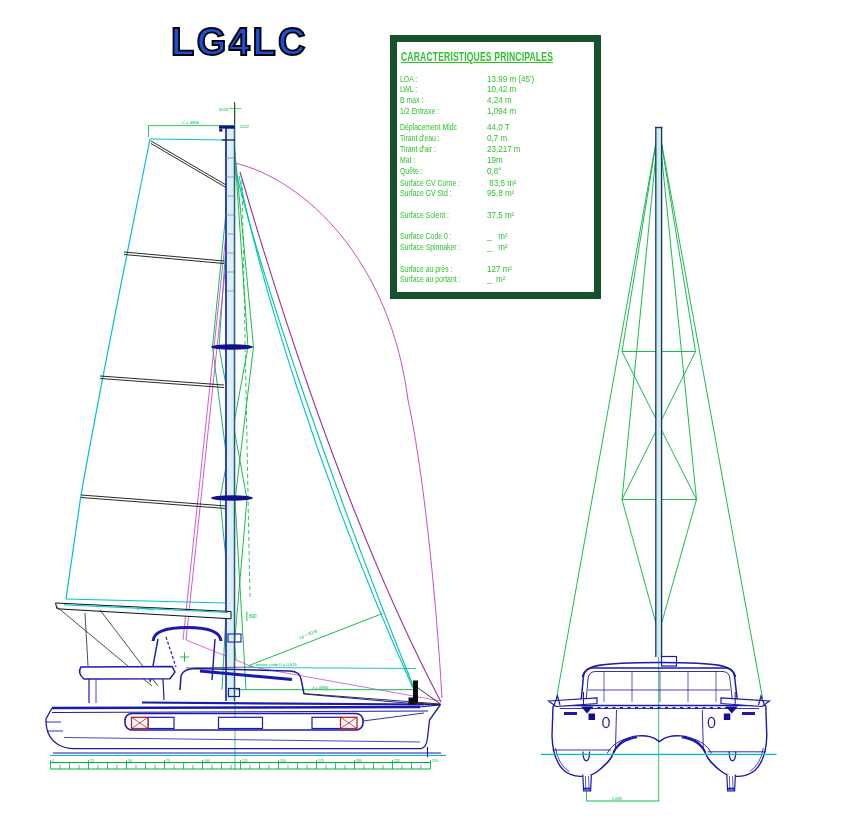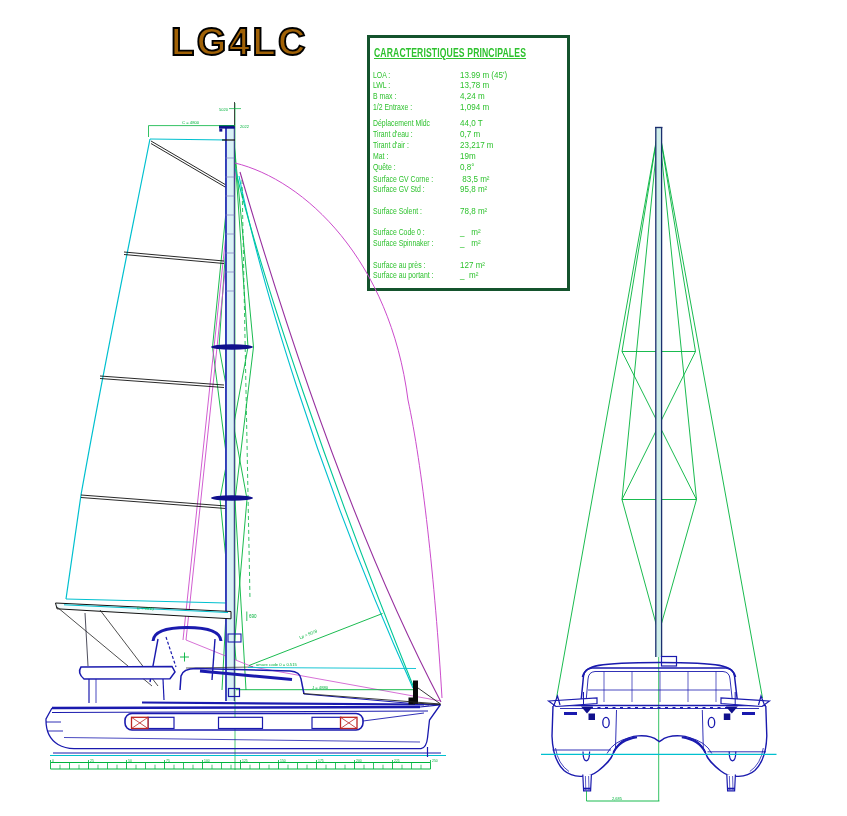--- a/index.html
+++ b/index.html
@@ -1,33 +1,33 @@
 <!DOCTYPE html>
 <html><head><meta charset="utf-8">
 <style>
 html,body{margin:0;padding:0;background:#fff;width:847px;height:816px;overflow:hidden}
 body{font-family:"Liberation Sans",sans-serif;position:relative}
-#title{position:absolute;left:171px;top:21px;font-size:38px;font-weight:bold;color:#a16207;-webkit-text-stroke:1.9px #000;letter-spacing:2.5px}
-#tbl{position:absolute;left:367px;top:34.5px;width:196.5px;height:250px;border:3px solid #14532d}
+#title{position:absolute;left:171px;top:21px;font-size:38px;font-weight:bold;color:#1d4ed8;-webkit-text-stroke:1.9px #000;letter-spacing:2.5px}
+#tbl{position:absolute;left:390px;top:34.5px;width:196.5px;height:250px;border:7px solid #14532d}
 #tbl .tt{position:absolute;left:4px;top:8.5px;font-size:12.3px;font-weight:bold;color:#2ec22e;text-decoration:underline;white-space:nowrap;transform:scaleX(0.70);transform-origin:left;letter-spacing:0.2px}
 .tr{position:absolute;left:3px;width:193px;font-size:8.3px;color:#2ec22e;white-space:nowrap}
 .lab{position:absolute;left:0;transform:scaleX(0.83);transform-origin:left}
 .val{position:absolute;left:86.5px;transform:scaleX(0.97);transform-origin:left}
 </style></head>
 <body>
 <div id="title">LG4LC</div>
 <div id="tbl">
 <div class="tt">CARACTERISTIQUES PRINCIPALES</div>
 <div class="tr" style="top:32.0px">
       <span class="lab">LOA :</span>
       <span class="val">13.99 m (45')</span>
     </div>
 <div class="tr" style="top:42.8px">
       <span class="lab">LWL :</span>
-      <span class="val">13,78 m</span>
+      <span class="val">10,42 m</span>
     </div>
 <div class="tr" style="top:53.5px">
       <span class="lab">B max :</span>
       <span class="val">4,24 m</span>
     </div>
 <div class="tr" style="top:64.3px">
       <span class="lab">1/2 Entraxe :</span>
       <span class="val">1,094 m</span>
     </div>
 <div class="tr" style="top:80.9px">
@@ -53,21 +53,21 @@
 <div class="tr" style="top:136.0px">
       <span class="lab">Surface GV Corne :</span>
       <span class="val">&nbsp;83,5 m²</span>
     </div>
 <div class="tr" style="top:146.8px">
       <span class="lab">Surface GV Std :</span>
       <span class="val">95,8 m²</span>
     </div>
 <div class="tr" style="top:168.3px">
       <span class="lab">Surface Solent :</span>
-      <span class="val">78,8 m²</span>
+      <span class="val">37,5 m²</span>
     </div>
 <div class="tr" style="top:189.8px">
       <span class="lab">Surface Code 0 :</span>
       <span class="val">_&nbsp;&nbsp;&nbsp;m²</span>
     </div>
 <div class="tr" style="top:200.6px">
       <span class="lab">Surface Spinnaker :</span>
       <span class="val">_&nbsp;&nbsp;&nbsp;m²</span>
     </div>
 <div class="tr" style="top:222.1px">

